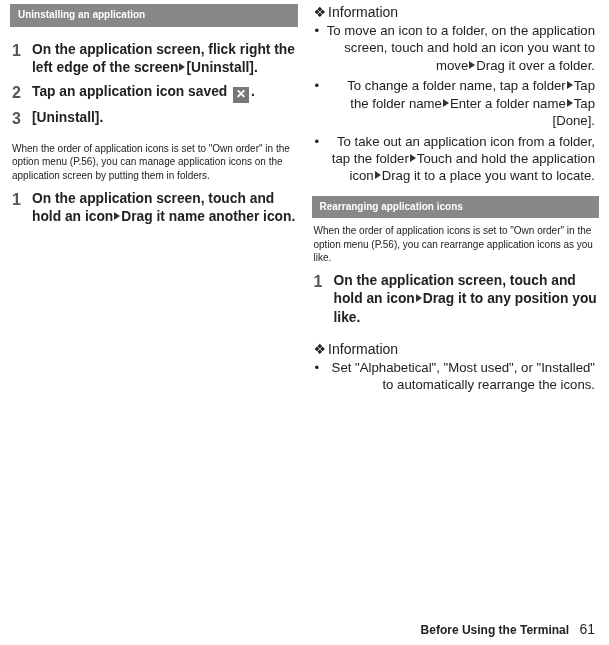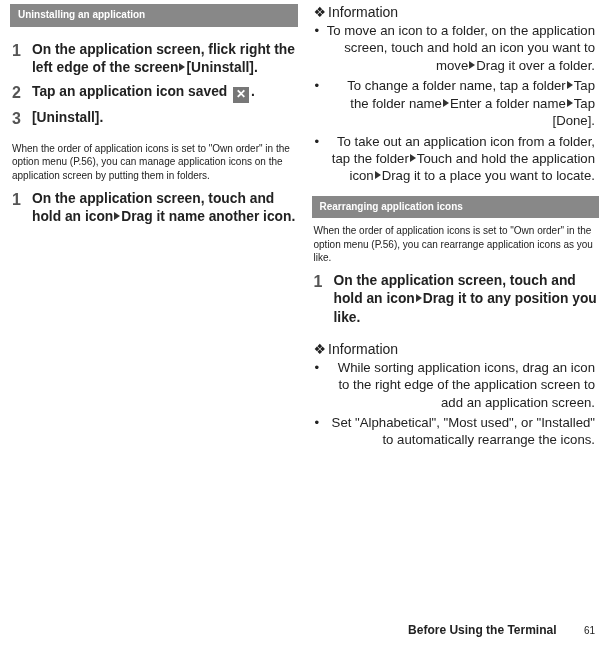--- a/index.html
+++ b/index.html
@@ -109,22 +109,22 @@
     justify-content: center;
     vertical-align: -2px;
     margin: 0 2px;
   }
   .footer {
     position: absolute;
     bottom: 8px;
     right: 14px;
     font-size: 12px;
   }
-  .footer .label { font-weight: bold; margin-right: 24px; }
-  .footer .num { font-size: 10px; text-align: center; }
+  .footer .label { font-weight: bold; margin-right: 7px; }
+  .footer .num { font-size: 14px; text-align: center; }
 </style>
 </head>
 <body>
 
 <div class="page">
 
   <div class="col">
 
     <div class="section-header">Uninstalling an application</div>
 
@@ -187,21 +187,20 @@
       <li>
         <span class="step-num">1</span>
         <span class="step-text">
           <span>On the application screen, touch and hold an icon</span><span class="tri"></span><span>Drag it to any position you like.</span>
         </span>
       </li>
     </ol>
 
     <div class="info-heading">Information</div>
     <ul class="bullets">
-      <li>While sorting application icons, drag an icon to the right edge of the application screen to add an application screen.</li>
       <li>Set "Alphabetical", "Most used", or "Installed" to automatically rearrange the icons.</li>
     </ul>
 
   </div>
 </div>
 
 <div class="footer">
   <span class="label">Before Using the Terminal</span>
   <span class="num">61</span>
 </div>

